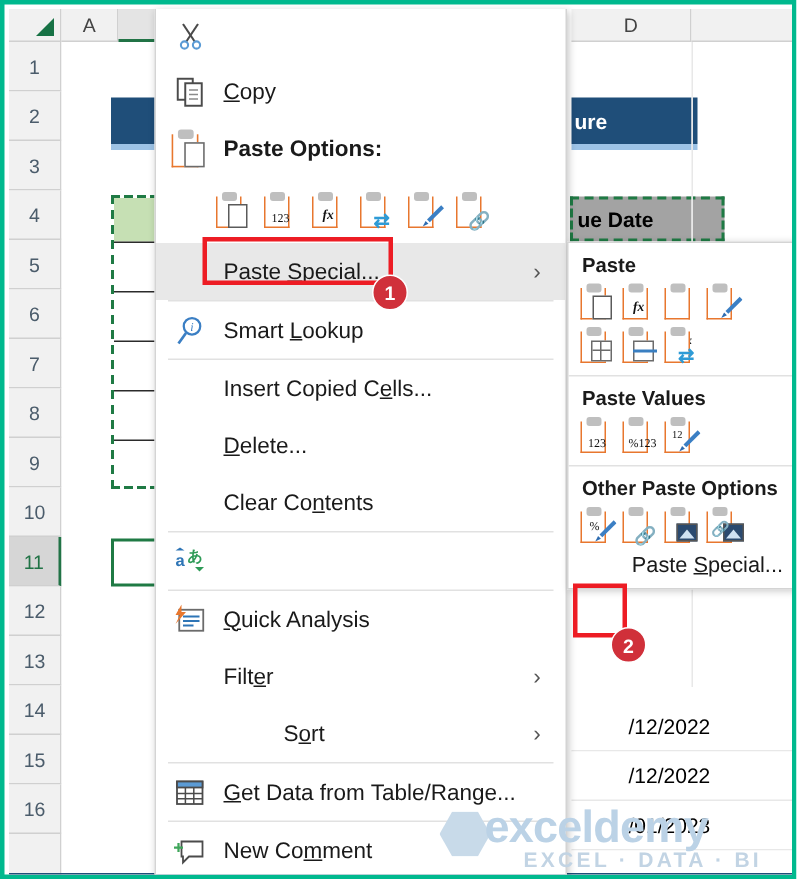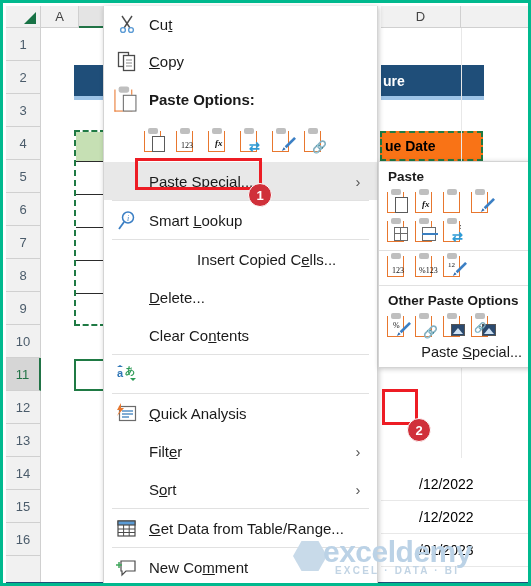--- a/index.html
+++ b/index.html
@@ -43,21 +43,21 @@
     position:absolute;background:#fff;box-sizing:border-box;
     border-right:1px solid #e8e8e8;border-bottom:1px solid #e8e8e8;
     font-size:13px;color:#000;display:flex;align-items:center;
   }
   .hdrcell{
     position:absolute;background:#1F4E79;color:#fff;font-weight:bold;font-size:14px;
     display:flex;align-items:center;box-sizing:border-box;
   }
   .hdrcell .under{position:absolute;left:0;right:0;bottom:-4px;height:4px;background:#9DC3E6;}
   .greencell{
-    position:absolute;background:#f97316;color:#000;font-weight:bold;font-size:14px;
+    position:absolute;background:#a3a3a3;color:#000;font-weight:bold;font-size:14px;
     display:flex;align-items:center;box-sizing:border-box;
     border:2px dashed #1f7a44;
   }
   .marching{
     position:absolute;border:2px dashed #1f7a44;box-sizing:border-box;
     pointer-events:none;
   }
   .activecell{
     position:absolute;border:2px solid #1f7a44;box-sizing:border-box;background:#fff;
   }
@@ -171,21 +171,21 @@
   
   .wm{
     position:absolute;left:282px;top:534px;width:225px;height:46px;
     pointer-events:none;
   }
   .wm .wtxt{
     position:absolute;left:38px;top:-2px;font-size:30px;font-weight:bold;
     color:#BBD2E6;letter-spacing:-0.5px;
   }
   .wm .wsub{
-    position:absolute;left:50px;top:28px;font-size:10px;letter-spacing:2.2px;
+    position:absolute;left:64px;top:28px;font-size:14px;letter-spacing:2.2px;
     color:#C2D4E4;font-weight:bold;
   }
   .wm .whex{
     position:absolute;left:8px;top:4px;width:34px;height:30px;
     background:#C8DAE9;
     clip-path:polygon(25% 0,75% 0,100% 50%,75% 100%,25% 100%,0 50%);
   }
   .botbar{position:absolute;left:0;bottom:0;width:100%;height:4px;background:#1F4E79;}
 </style>
 </head>
@@ -271,21 +271,21 @@
     <div class="marching" style="left:68px;top:124px;width:32px;height:196px;"></div>
     <div class="gridcell" style="left:70px;top:126px;width:28px;height:29px;background:#C6E0B4;border:none;"></div>
     <div class="cellline" style="left:70px;top:155px;width:30px;"></div>
     <div class="cellline" style="left:70px;top:188px;width:30px;"></div>
     <div class="cellline" style="left:70px;top:221px;width:30px;"></div>
     <div class="cellline" style="left:70px;top:254px;width:30px;"></div>
     <div class="cellline" style="left:70px;top:287px;width:30px;"></div>
 
     <div class="activecell" style="left:68px;top:353px;width:32px;height:32px;"></div>
 
-    <div class="hdrcell" style="left:375px;top:59px;width:103px;height:31px;padding-left:2px;">
+    <div class="hdrcell" style="left:375px;top:59px;width:84px;height:31px;padding-left:2px;">
       <span>ure</span>
       <div class="under"></div>
     </div>
 
     <div class="greencell" style="left:374px;top:125px;width:103px;height:30px;padding-left:3px;">
       <span>ue Date</span>
     </div>
 
     <div class="datecell" style="left:375px;top:462px;width:150px;height:33px;">
       <span>/12/2022</span>
@@ -306,21 +306,20 @@
 
     <div class="mi" style="height:36px;">
       <div class="ico">
         <svg width="20" height="20" viewBox="0 0 20 20">
           <line x1="5" y1="2" x2="13" y2="14" stroke="#4b4b4b" stroke-width="1.4"></line>
           <line x1="15" y1="2" x2="7" y2="14" stroke="#4b4b4b" stroke-width="1.4"></line>
           <circle cx="6" cy="16" r="2.4" fill="none" stroke="#5B9BD5" stroke-width="1.4"></circle>
           <circle cx="14" cy="16" r="2.4" fill="none" stroke="#5B9BD5" stroke-width="1.4"></circle>
         </svg>
       </div>
-      <div class="lbl">Cu<u>t</u></div>
     </div>
 
     <div class="mi" style="height:38px;">
       <div class="ico">
         <svg width="20" height="21" viewBox="0 0 20 21">
           <rect x="1.5" y="1.5" width="10" height="14" fill="#fff" stroke="#4b4b4b" stroke-width="1.3"></rect>
           <rect x="6.5" y="4.5" width="11" height="15" fill="#fff" stroke="#4b4b4b" stroke-width="1.3"></rect>
           <line x1="9" y1="9" x2="15" y2="9" stroke="#8a8a8a" stroke-width="1"></line>
           <line x1="9" y1="12" x2="15" y2="12" stroke="#8a8a8a" stroke-width="1"></line>
           <line x1="9" y1="15" x2="15" y2="15" stroke="#8a8a8a" stroke-width="1"></line>
@@ -388,21 +387,21 @@
         <svg width="21" height="21" viewBox="0 0 21 21">
           <circle cx="12" cy="7.5" r="5.5" fill="none" stroke="#3B7FC4" stroke-width="1.5"></circle>
           <line x1="8" y1="12" x2="3" y2="19" stroke="#3B7FC4" stroke-width="1.8"></line>
           <text x="12" y="10.5" font-size="8" fill="#3B7FC4" text-anchor="middle" font-family="serif" font-style="italic">i</text>
         </svg>
       </div>
       <div class="lbl">Smart <u>L</u>ookup</div>
     </div>
     <div class="sep"></div>
 
-    <div class="mi" style="height:38px;padding-left:48px;">
+    <div class="mi" style="height:38px;">
       <div class="ico"></div>
       <div class="lbl">Insert Copied C<u>e</u>lls...</div>
     </div>
 
     <div class="mi" style="height:38px;">
       <div class="ico"></div>
       <div class="lbl"><u>D</u>elete...</div>
     </div>
 
     <div class="mi" style="height:38px;">
@@ -435,21 +434,21 @@
       </div>
       <div class="lbl"><u>Q</u>uick Analysis</div>
     </div>
 
     <div class="mi" style="height:38px;justify-content:flex-end;">
       <div class="ico"></div>
       <div class="lbl">Filt<u>e</u>r</div>
       <div class="chev">›</div>
     </div>
 
-    <div class="mi" style="height:38px;">
+    <div class="mi" style="height:38px;gap:40px;">
       <div class="ico"></div>
       <div class="lbl">S<u>o</u>rt</div>
       <div class="chev">›</div>
     </div>
     <div class="sep"></div>
 
     <div class="mi" style="height:38px;">
       <div class="ico">
         <svg width="21" height="19" viewBox="0 0 21 19">
           <rect x="2" y="2" width="17" height="15" fill="#fff" stroke="#4b4b4b" stroke-width="1.2"></rect>
@@ -517,20 +516,21 @@
           <span class="brd"></span>
         </span>
       <span class="clip">
           <span class="body"></span>
           <span class="clipTop"></span>
           <span class="arrow">⇄</span>
         </span>
     </div>
     <div class="sub-sep"></div>
 
+    <div class="sub-title">Paste Values</div>
     <div class="sub-row">
       <span class="clip">
           <span class="body"></span>
           <span class="clipTop"></span>
           <span class="txt n" style="left:5px;top:13px;">123</span>
         </span>
       <span class="clip">
           <span class="body"></span>
           <span class="clipTop"></span>
           <span class="txt n" style="left:4px;top:13px;">%123</span>

